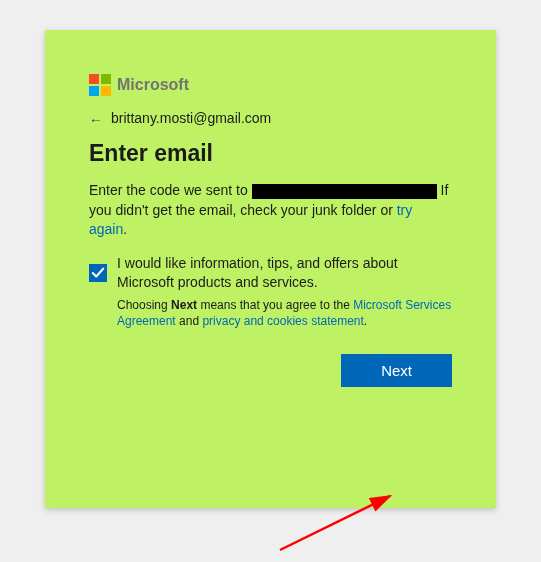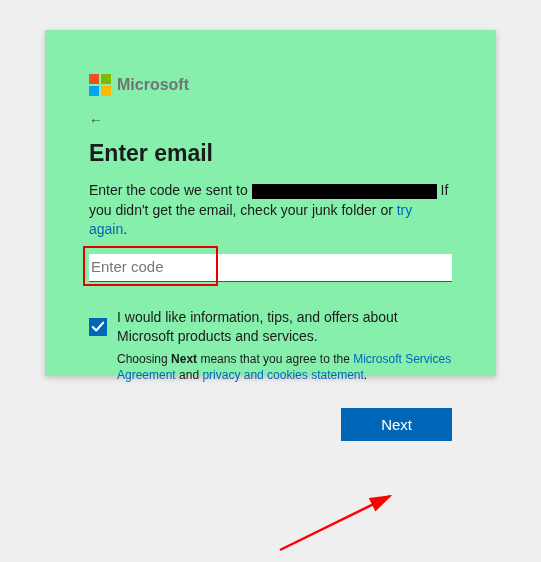--- a/index.html
+++ b/index.html
@@ -5,23 +5,23 @@
     * { box-sizing: border-box; margin: 0; padding: 0; }
     body {
       font-family: "Segoe UI", Tahoma, Geneva, sans-serif;
       background: #efefef;
       width: 541px;
       height: 562px;
       padding: 30px 45px;
       position: relative;
     }
     .card {
-      background: #86efac;
+      background: #bef264;
       width: 100%;
-      height: 346px;
+      height: 478px;
       box-shadow: 0 2px 6px rgba(0,0,0,0.2);
       padding: 44px 44px 14px 44px;
       position: relative;
     }
     .ms-logo-row { display: flex; align-items: center; gap: 6px; margin-bottom: 14px; }
     .ms-logo { width: 22px; height: 22px; display: grid; grid-template-columns: 1fr 1fr; grid-template-rows: 1fr 1fr; gap: 2px; }
     .ms-logo span:nth-child(1){background:#f25022;}
     .ms-logo span:nth-child(2){background:#7fba00;}
     .ms-logo span:nth-child(3){background:#00a4ef;}
     .ms-logo span:nth-child(4){background:#ffb900;}
@@ -61,35 +61,32 @@
       <span></span>
         <span></span>
         <span></span>
         <span></span>
     </div>
     <div class="ms-brand">Microsoft</div>
   </div>
 
   <div class="back-row">
     <span class="back-arrow">←</span>
+    <span class="email">brittany.mosti@gmail.com</span>
   </div>
 
   <h1 class="title">Enter email</h1>
 
   <p class="desc">
     <span>Enter the code we sent to </span>
     <span class="redact"></span>
     <span> If you didn't get the email, check your junk folder or </span>
     <span class="link">try again</span>.
   </p>
 
-  <div class="code-wrap">
-    <div class="code-highlight"></div>
-    <input class="code-input" type="text" placeholder="Enter code" style="">
-  </div>
 
   <div class="checkbox-row">
     <div class="cbox">
       <svg viewBox="0 0 16 16">
           <path d="M2 8 L6 12 L14 3" stroke="#fff" stroke-width="2.4" fill="none" stroke-linecap="round" stroke-linejoin="round"></path>
         </svg>
     </div>
     <div class="cbox-label">I would like information, tips, and offers about Microsoft products and services.</div>
   </div>
 

